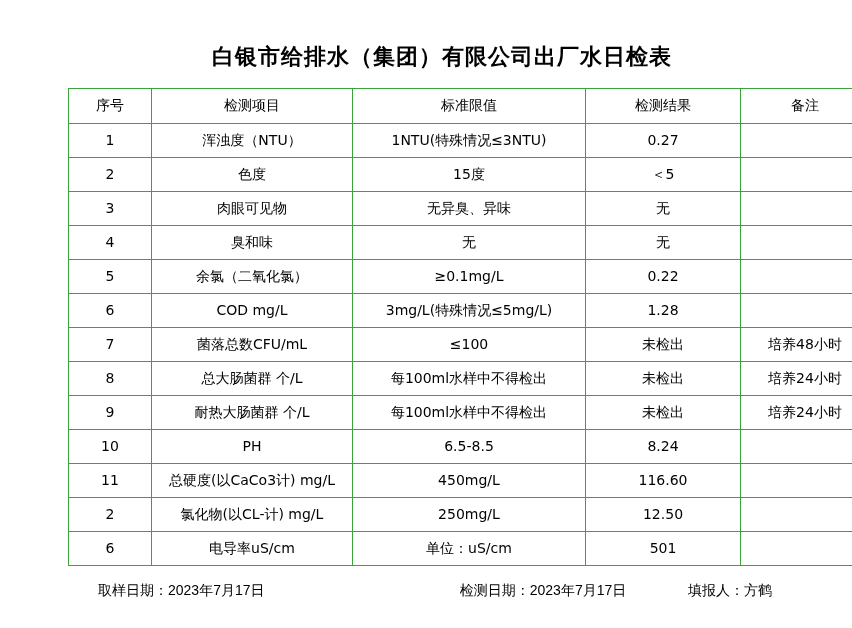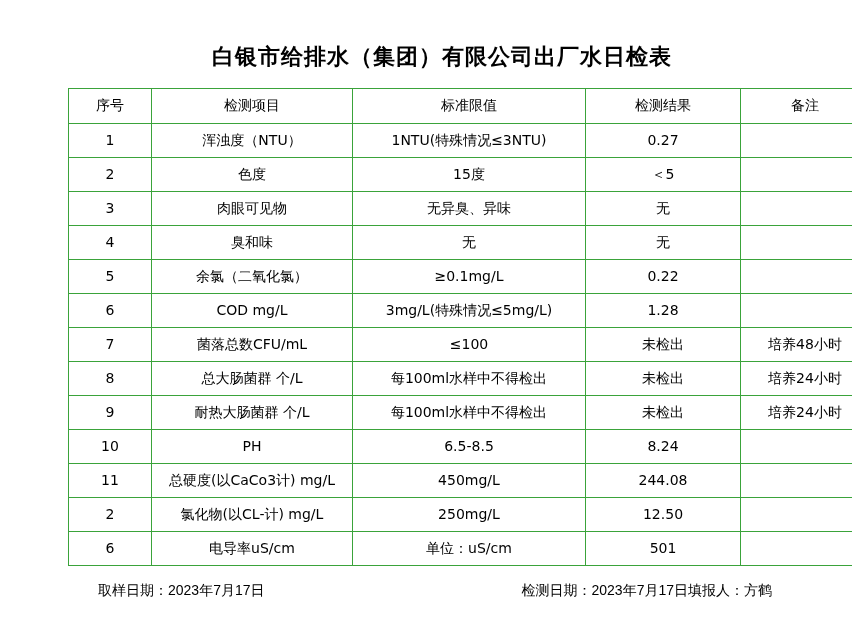--- a/index.html
+++ b/index.html
@@ -60,21 +60,21 @@
   .col-5 { width: 124px; }
   .num { font-family: "Liberation Serif", serif; font-size: 14px; }
   .footer {
     display: flex;
     padding: 16px 46px 0 46px;
     font-size: 14px;
     font-family: Liberation Sans, sans-serif;
   }
   .footer .f-item { white-space: nowrap; }
   .f-sample { width: 300px; text-align: left; padding-left: 36px; }
-  .f-test { width: 290px; text-align: right; }
+  .f-test { width: 290px; text-align: center; }
   .f-filler { text-align: left; }
 </style>
 </head>
 <body>
 
 <div class="page">
 
   <div class="doc-title">白银市给排水（集团）有限公司出厂水日检表</div>
 
   <div class="table-wrap">
@@ -156,21 +156,21 @@
           <td class="col-1 num">10</td>
           <td class="col-2">PH</td>
           <td class="col-3 num">6.5-8.5</td>
           <td class="col-4 num">8.24</td>
           <td class="col-5"></td>
         </tr>
         <tr>
           <td class="col-1 num">11</td>
           <td class="col-2">总硬度(以CaCo3计) mg/L</td>
           <td class="col-3 num">450mg/L</td>
-          <td class="col-4 num">244.08</td>
+          <td class="col-4 num">116.60</td>
           <td class="col-5"></td>
         </tr>
         <tr>
           <td class="col-1 num">2</td>
           <td class="col-2">氯化物(以CL-计) mg/L</td>
           <td class="col-3 num">250mg/L</td>
           <td class="col-4 num">12.50</td>
           <td class="col-5"></td>
         </tr>
         <tr>

